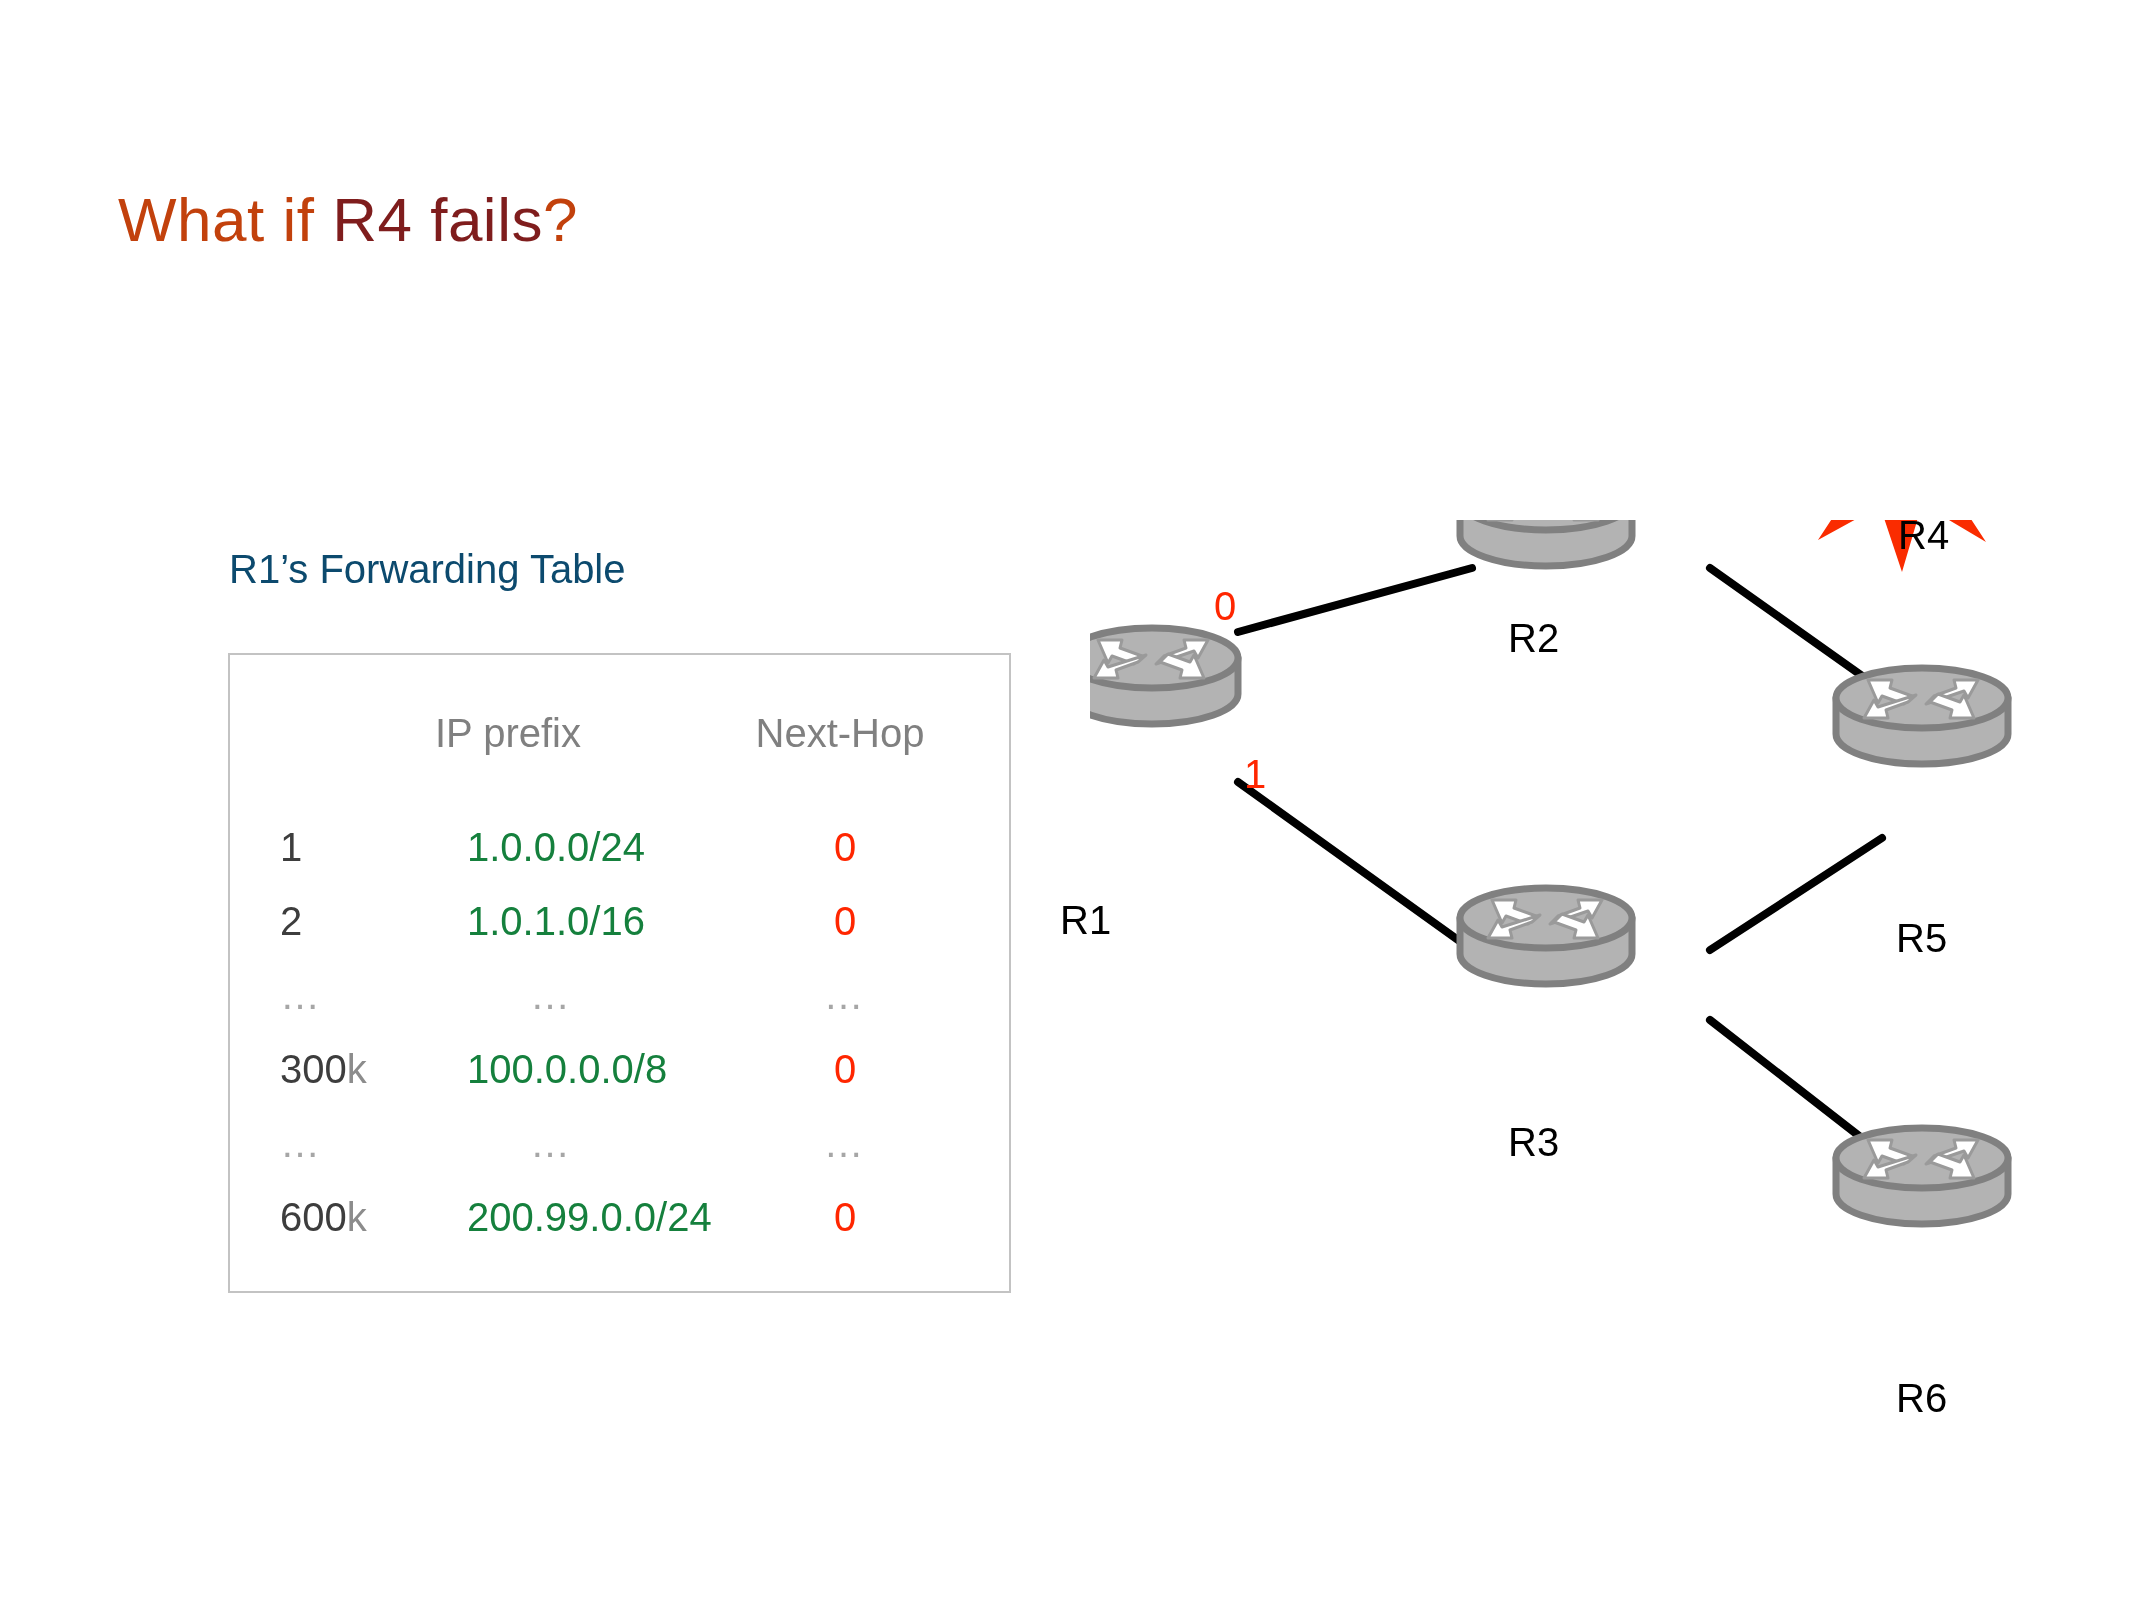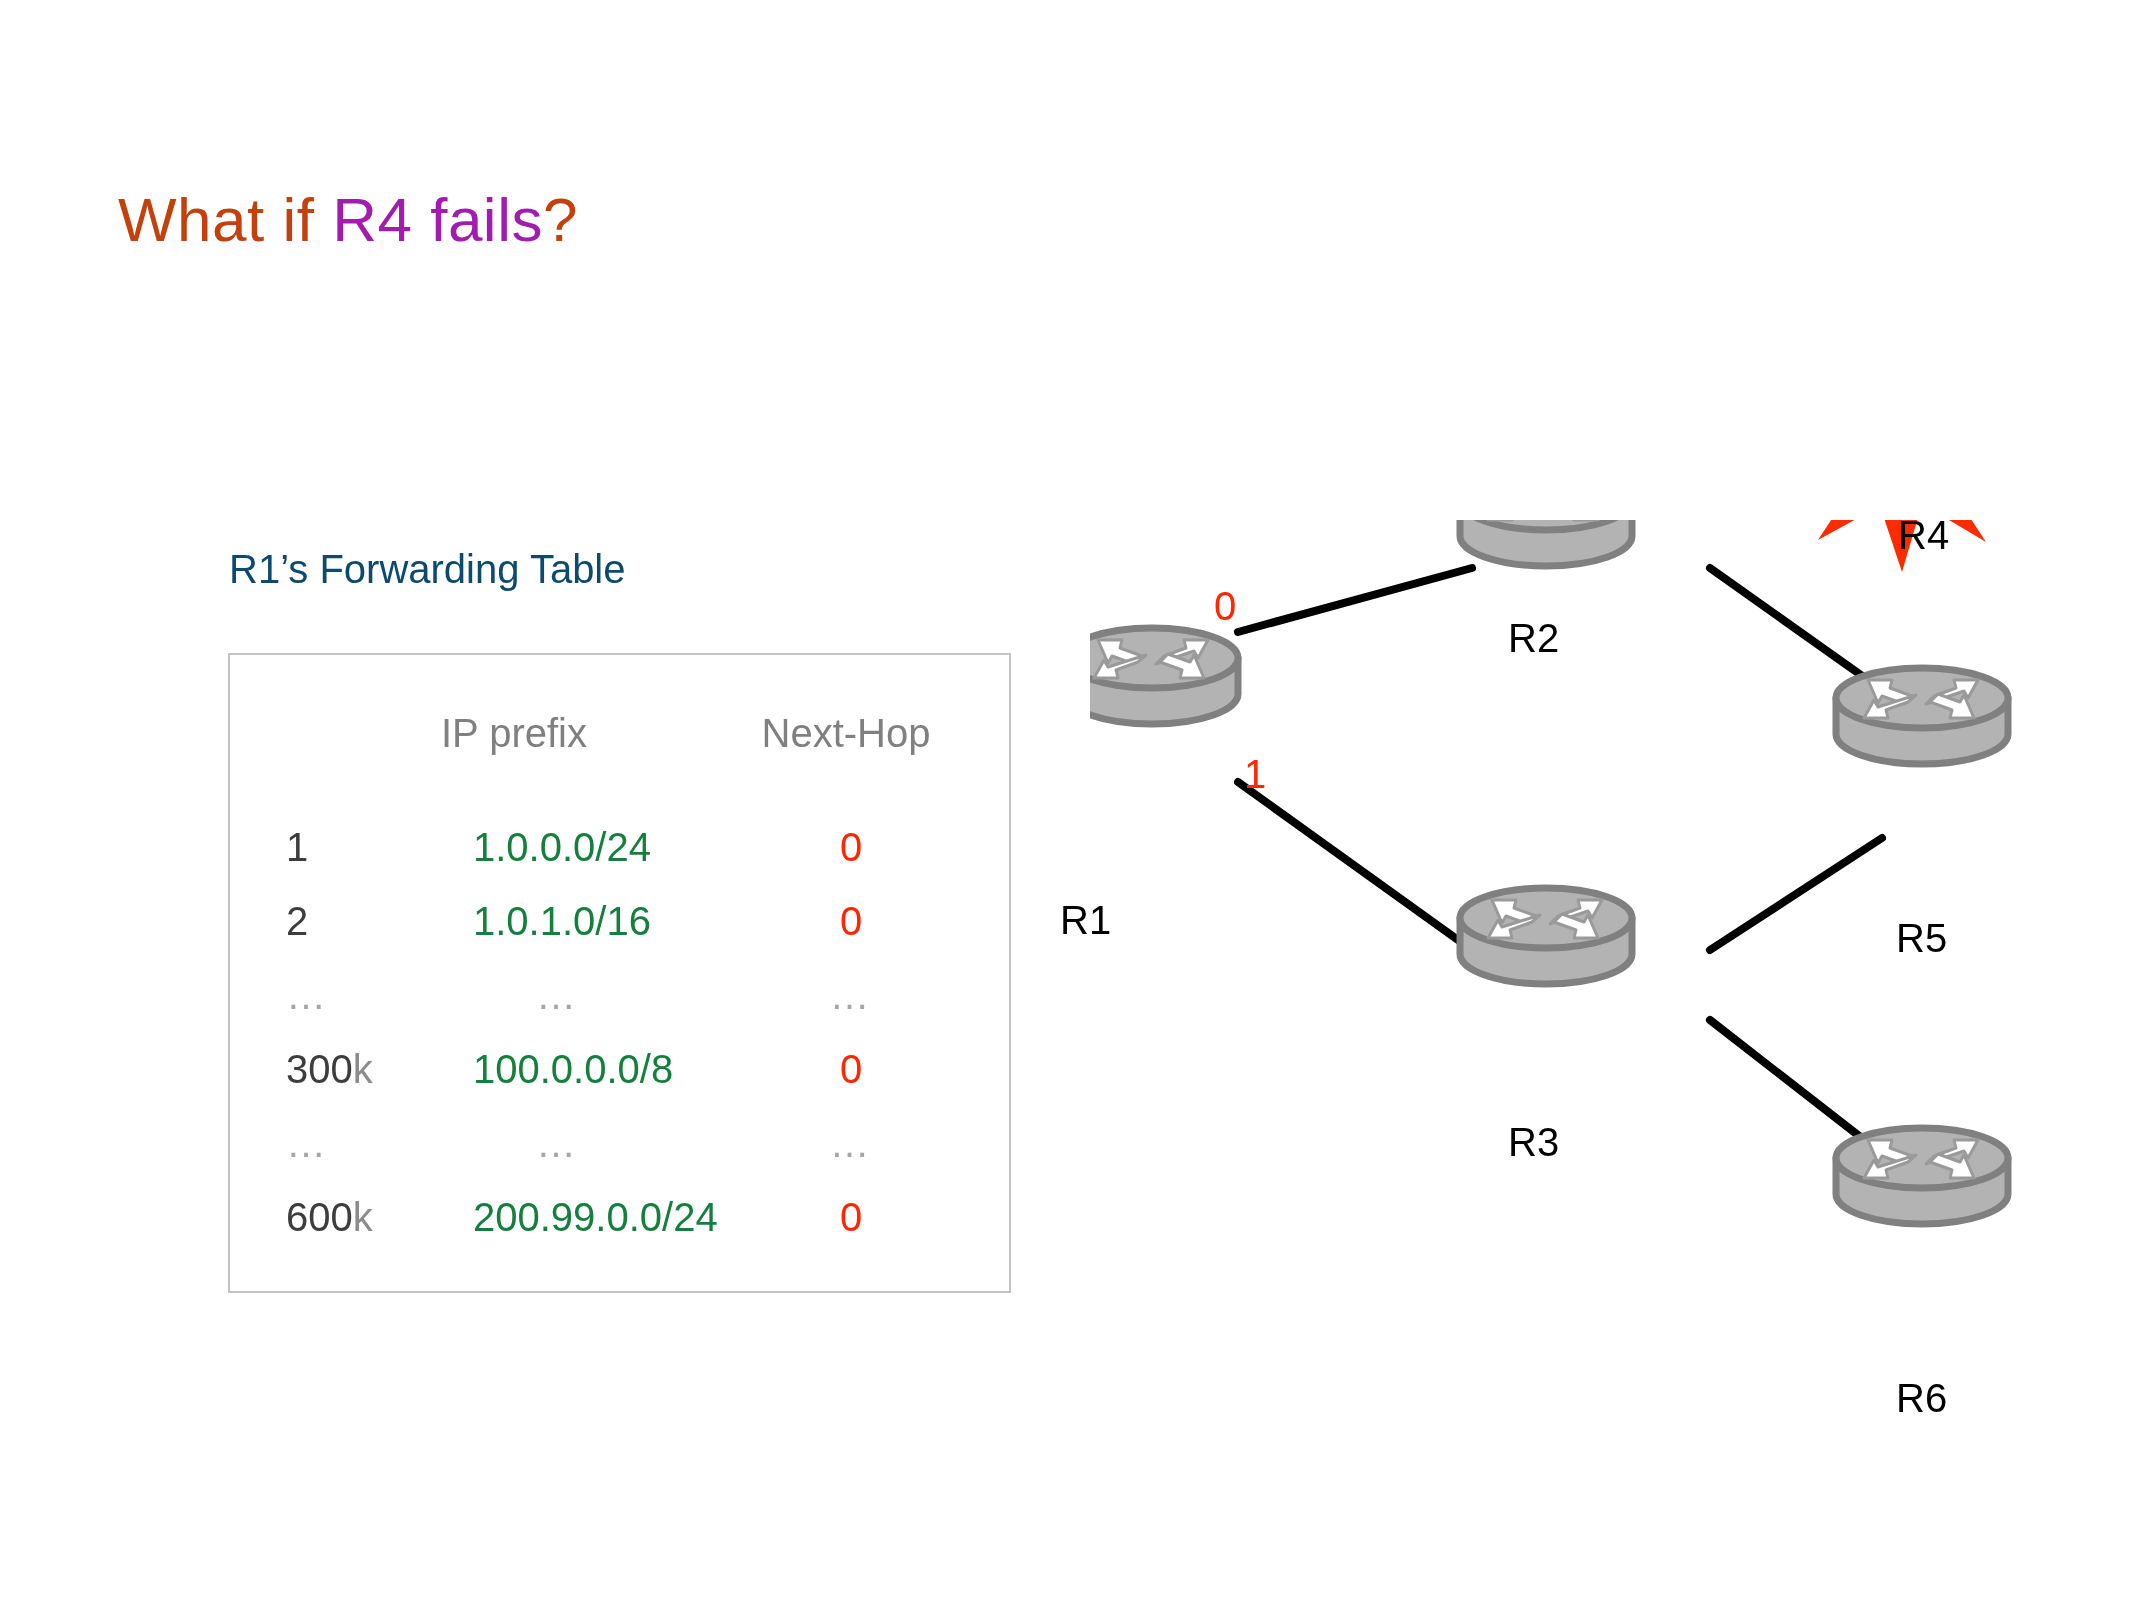--- a/index.html
+++ b/index.html
@@ -21,21 +21,21 @@
     position: absolute;
     left: 118px;
     top: 186px;
     font-size: 62px;
     font-weight: 400;
     letter-spacing: 0.5px;
     white-space: nowrap;
     line-height: 1.1;
   }
   #slide-title .t-light { color: #c2410c; }
-  #slide-title .t-dark  { color: #a21caf; }
+  #slide-title .t-dark  { color: #7f1d1d; }
 
   
   #table-caption {
     position: absolute;
     left: 229px;
     top: 547px;
     font-size: 40px;
     color: #0c4a6e;
     white-space: nowrap;
   }
@@ -48,21 +48,20 @@
     height: 640px;
     border: 2px solid #c3c3c3;
     box-sizing: border-box;
     background: #ffffff;
   }
 
   .ft-grid {
     position: absolute;
     inset: 0;
     padding: 8px;
-    margin-left: 6px;
   }
   .ft-row {
     position: absolute;
     left: 0;
     width: 100%;
     height: 0;
   }
   .ft-cell {
     position: absolute;
     font-size: 40px;

